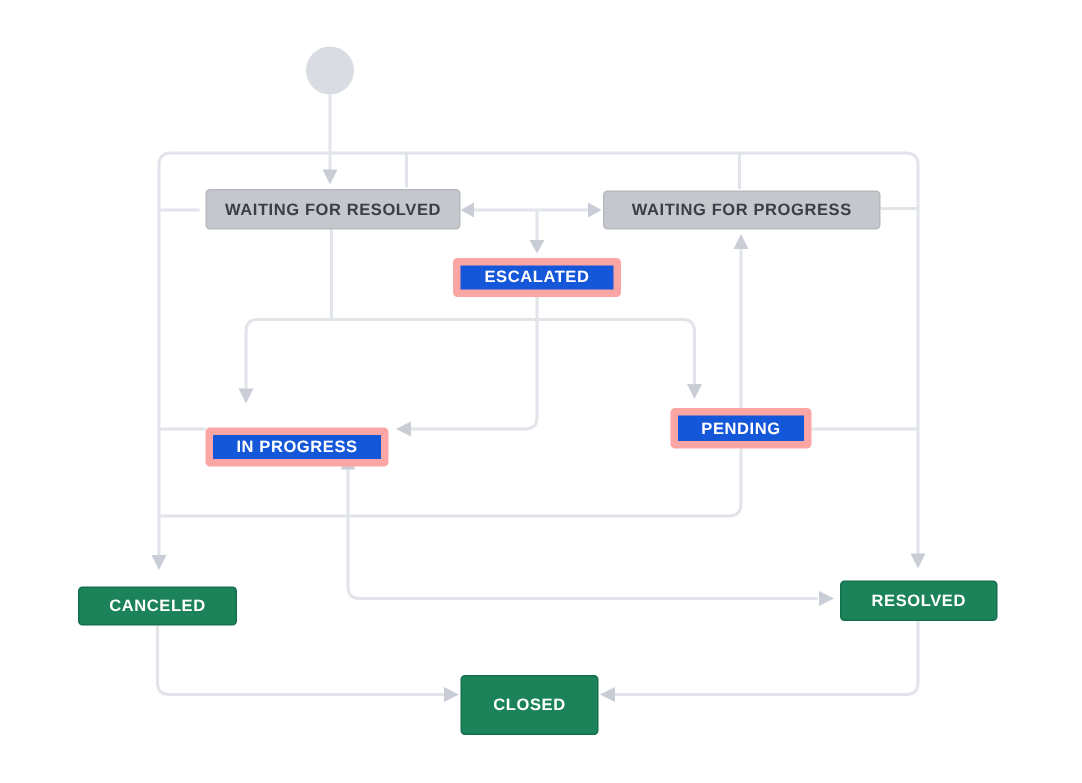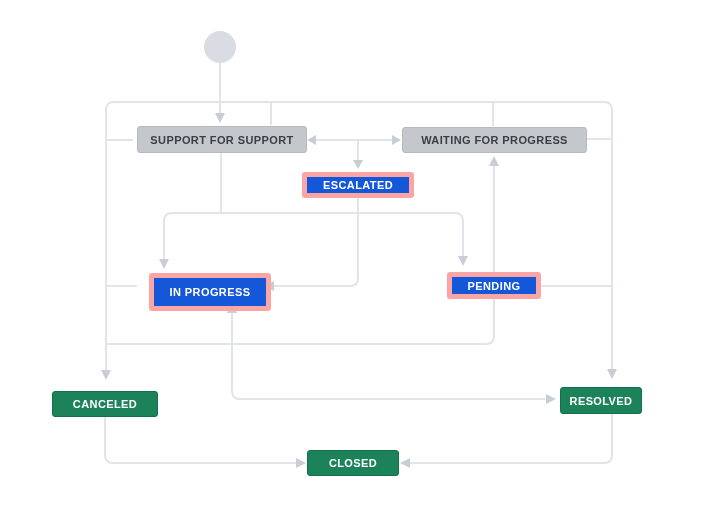--- a/index.html
+++ b/index.html
@@ -108,37 +108,37 @@
     <g>
       <path d="M612 414 L612 455 Q612 463 604 463 L410 463"></path>
       <polygon points="410,458 410,468 400,463"></polygon>
     </g>
 
   </svg>
 
   <div id="nodes">
       <div class="node start" style="left: 204px; top: 31px; width: 32px; height: 32px;"></div>
       <div class="node gray" style="left: 137px; top: 126px; width: 170px; height: 27px;">
-        <span>SUPPORT FOR SUPPORT</span>
+        <span>WAITING FOR RESOLVED</span>
       </div>
       <div class="node gray" style="left: 402px; top: 127px; width: 185px; height: 26px;">
         <span>WAITING FOR PROGRESS</span>
       </div>
       <div class="node blue" style="left: 302px; top: 172px; width: 112px; height: 26px;">
         <span>ESCALATED</span>
       </div>
-      <div class="node blue" style="left: 137px; top: 273px; width: 122px; height: 38px; margin-left: 12px;">
+      <div class="node blue" style="left: 137px; top: 285px; width: 122px; height: 26px;">
         <span>IN PROGRESS</span>
       </div>
       <div class="node blue" style="left: 447px; top: 272px; width: 94px; height: 27px;">
         <span>PENDING</span>
       </div>
       <div class="node green" style="left: 52px; top: 391px; width: 106px; height: 26px;">
         <span>CANCELED</span>
       </div>
-      <div class="node green" style="left: 560px; top: 387px; width: 82px; height: 27px;">
+      <div class="node green" style="left: 560px; top: 387px; width: 105px; height: 27px;">
         <span>RESOLVED</span>
       </div>
-      <div class="node green" style="left: 307px; top: 450px; width: 92px; height: 26px;">
+      <div class="node green" style="left: 307px; top: 450px; width: 92px; height: 40px;">
         <span>CLOSED</span>
       </div>
     </div>
 </div>
 
 </body></html>

